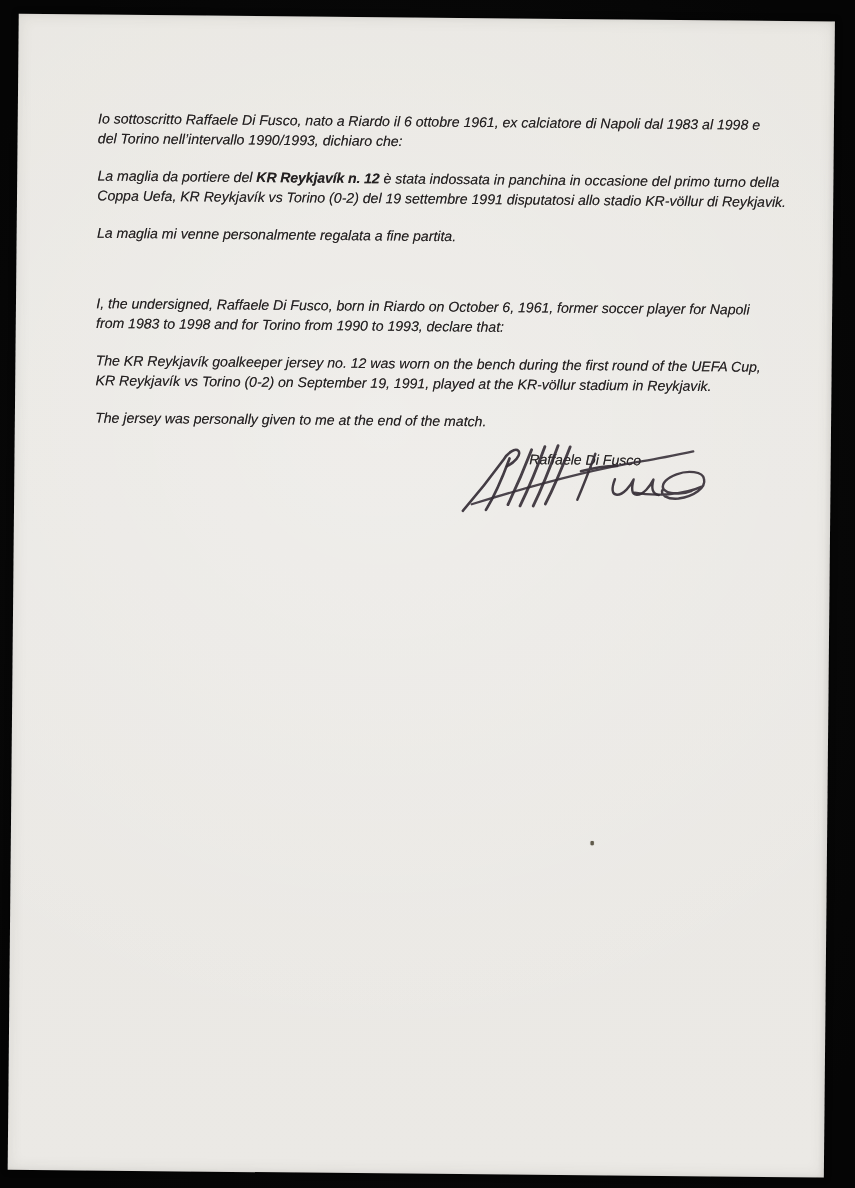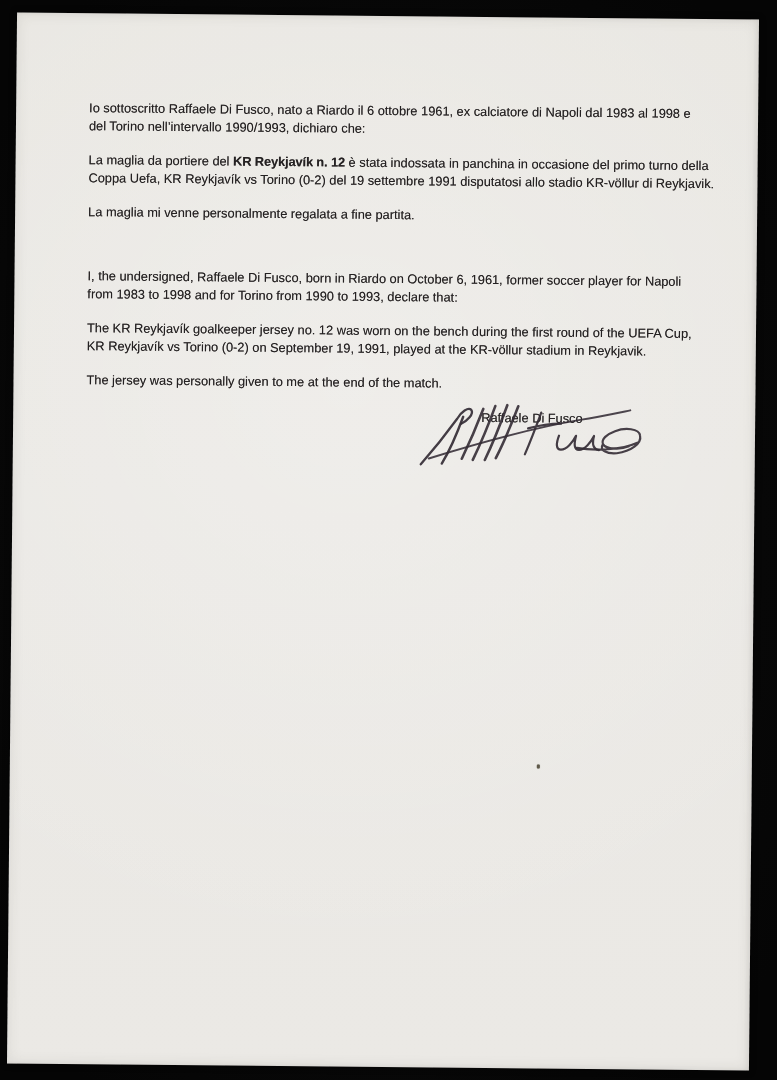--- a/index.html
+++ b/index.html
@@ -12,20 +12,21 @@
     overflow: hidden;
     position: relative;
     background: #070707;
     font-family: "Liberation Sans", sans-serif;
   }
   .scan-bg {
     position: absolute;
     inset: 0;
     background:
       radial-gradient(ellipse at 50% 50%, #0d0d0d 0%, #050505 90%);
+    font-style: italic;
   }
   .paper {
     position: absolute;
     left: 12px;
     top: 16px;
     width: 742px;
     height: 1051px;
     background:
       radial-gradient(ellipse 120% 80% at 45% 35%, rgba(255,255,255,0.25), rgba(255,255,255,0) 70%),
       linear-gradient(178deg, #e9e7e2 0%, #eae8e4 45%, #ebe9e5 100%);

